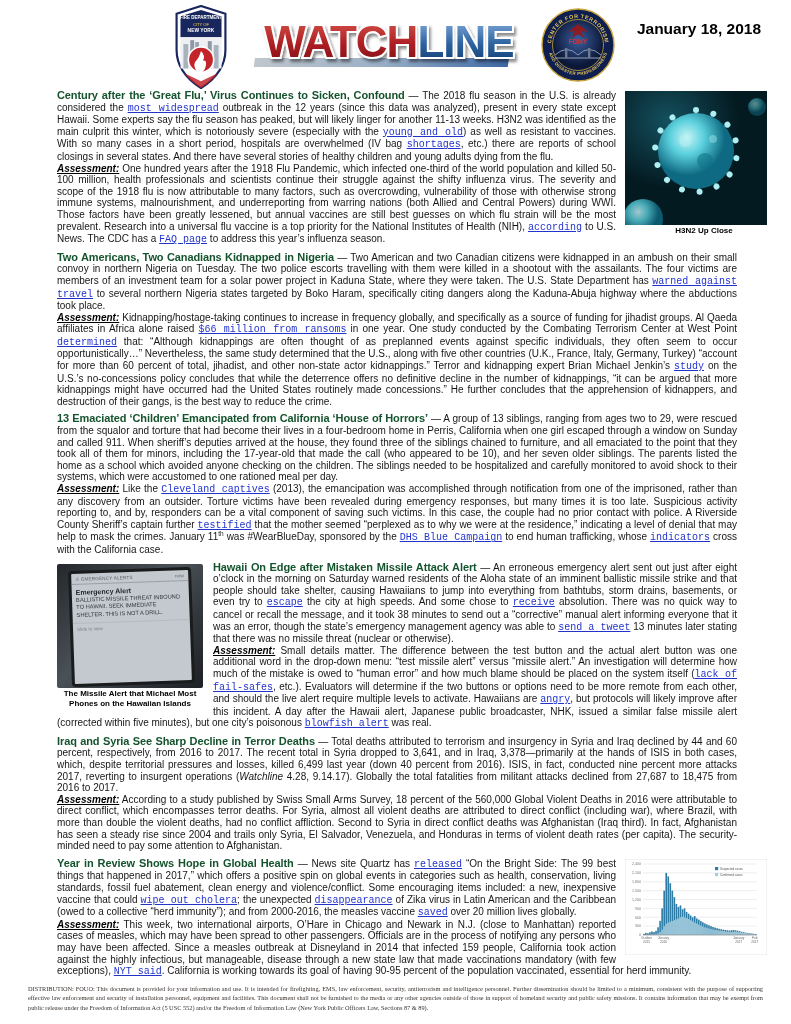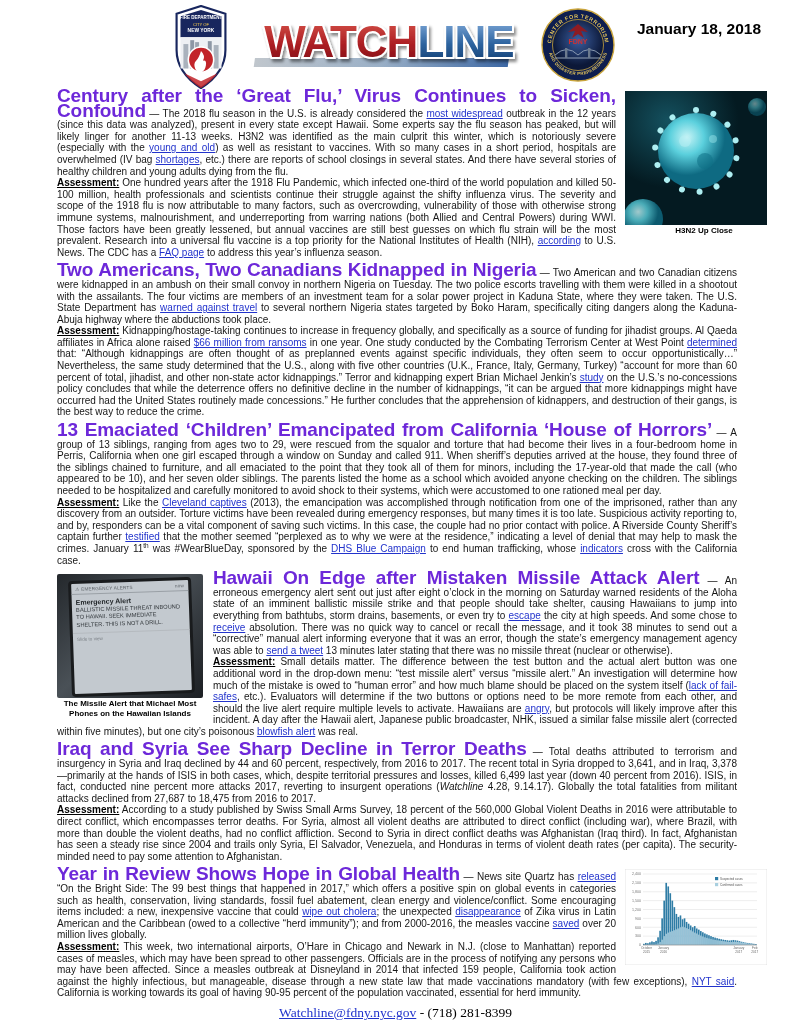--- a/index.html
+++ b/index.html
@@ -9,23 +9,23 @@
   header{position:relative;height:88px;}
   .shield{position:absolute;left:171px;top:5px;width:60px;height:84px;}
   .wordmark{position:absolute;left:244px;top:8px;}
   .seal{position:absolute;left:541px;top:8px;width:74px;height:74px;}
   .issue-date{position:absolute;right:30px;top:20px;font-weight:bold;font-size:15.5px;color:#000;}
   
   .content{margin:2px 54px 0 57px;}
   p{margin:0;}
   .story{margin-bottom:6px;clear:both;}
   .lead,.assess{font-size:10px;line-height:11.6px;text-align:justify;}
-  .story-title{font-weight:bold;font-size:19px;letter-spacing:-0.1px;color:#6d28d9;}
-  .alabel{font-weight:bold;text-decoration:underline;color:#000;}
-  a.lnk{color:#2233cc;text-decoration:underline;cursor:pointer;}
+  .story-title{font-weight:bold;font-size:11px;letter-spacing:-0.1px;color:#14532d;}
+  .alabel{font-weight:bold;font-style:italic;text-decoration:underline;color:#000;}
+  a.lnk{color:#2233cc;text-decoration:underline;cursor:pointer;font-family:Liberation Mono, monospace;}
   sup{font-size:6.5px;vertical-align:super;line-height:0;}
   
   .fig{float:right;width:158px;margin:1px -46px 3px 9px;text-align:center;}
   .fig figcaption{font-size:8px;font-weight:bold;line-height:1.25;margin-top:1px;color:#000;}
   .fig-phone{float:left;width:146px;margin:2px 10px 2px 0;}
   .virus-svg,.zika-svg{display:block;width:142px;background:#fff;}
   .phone-img{position:relative;height:124px;background:linear-gradient(135deg,#24282c 0%,#4a5157 45%,#33383d 70%,#1d2024 100%);border-radius:2px;overflow:hidden;}
   .screen{position:absolute;left:9%;top:4%;width:80%;height:89%;background:#c3c9cf;transform:rotate(-2deg);
           border:3px solid #191b1d;border-radius:4px;text-align:left;overflow:hidden;}
   .alert-top{display:flex;justify-content:space-between;align-items:center;font-size:4.6px;color:#5a5f64;
@@ -385,19 +385,16 @@
             <rect x="90" y="14" width="3.2" height="3.2" fill="#a8cfdf"></rect>
             <text x="95" y="16.8" font-size="3" fill="#555">Confirmed cases</text>
           </svg>
       </figure>
       <p class="lead"><span class="story-title">Year in Review Shows Hope in Global Health</span><span><span>  — News site Quartz has </span><a href="#" class="lnk">released</a><span> “On the Bright Side: The 99 best things that happened in 2017,” which offers a positive spin on global events in categories such as health, conservation, living standards, fossil fuel abatement, clean energy and violence/conflict. Some encouraging items included: a new, inexpensive vaccine that could </span><a href="#" class="lnk">wipe out cholera</a><span>; the unexpected </span><a href="#" class="lnk">disappearance</a><span> of Zika virus in Latin American and the Caribbean (owed to a collective “herd immunity”); and from 2000-2016, the measles vaccine </span><a href="#" class="lnk">saved</a><span> over 20 million lives globally.</span></span></p>
       <p class="assess"><span class="alabel">Assessment:</span><span><span> This week, two international airports, O’Hare in Chicago and Newark in N.J. (close to Manhattan) reported cases of measles, which may have been spread to other passengers. Officials are in the process of notifying any persons who may have been affected. Since a measles outbreak at Disneyland in 2014 that infected 159 people, California took action against the highly infectious, but manageable, disease through a new state law that made vaccinations mandatory (with few exceptions), </span><a href="#" class="lnk">NYT said</a><span>. California is working towards its goal of having 90-95 percent of the population vaccinated, essential for herd immunity.</span></span></p>
     </section>
 
   </main>
 
-  <div class="footerline">
-    <a href="#" class="email">Watchline@fdny.nyc.gov</a><span> - </span><span>(718) 281-8399</span>
-  </div>
 
   <p class="distribution">DISTRIBUTION: FOUO: This document is provided for your information and use. It is intended for firefighting, EMS, law enforcement, security, antiterrorism and intelligence personnel. Further dissemination should be limited to a minimum, consistent with the purpose of supporting effective law enforcement and security of installation personnel, equipment and facilities. This document shall not be furnished to the media or any other agencies outside of those in support of homeland security and public safety missions. It contains information that may be exempt from public release under the Freedom of Information Act (5 USC 552) and/or the Freedom of Information Law (New York Public Officers Law, Sections 87 &amp; 89).</p>
 
 </div>
 
 </body></html>

